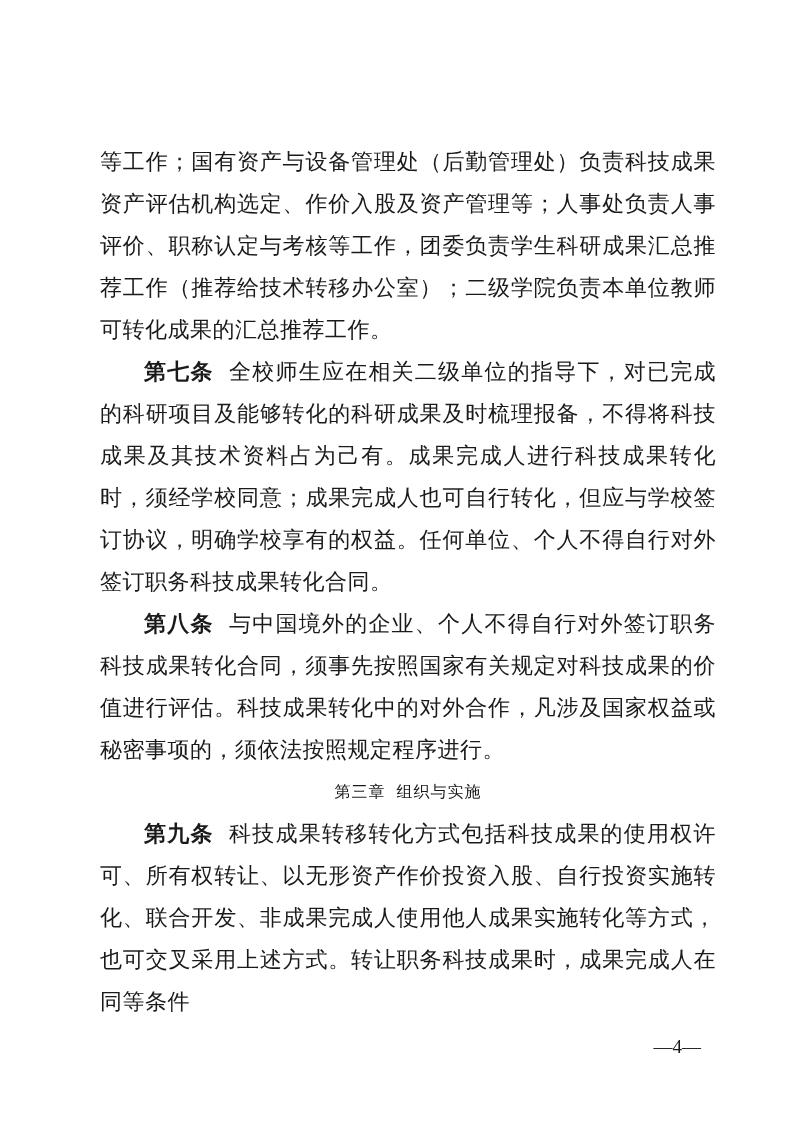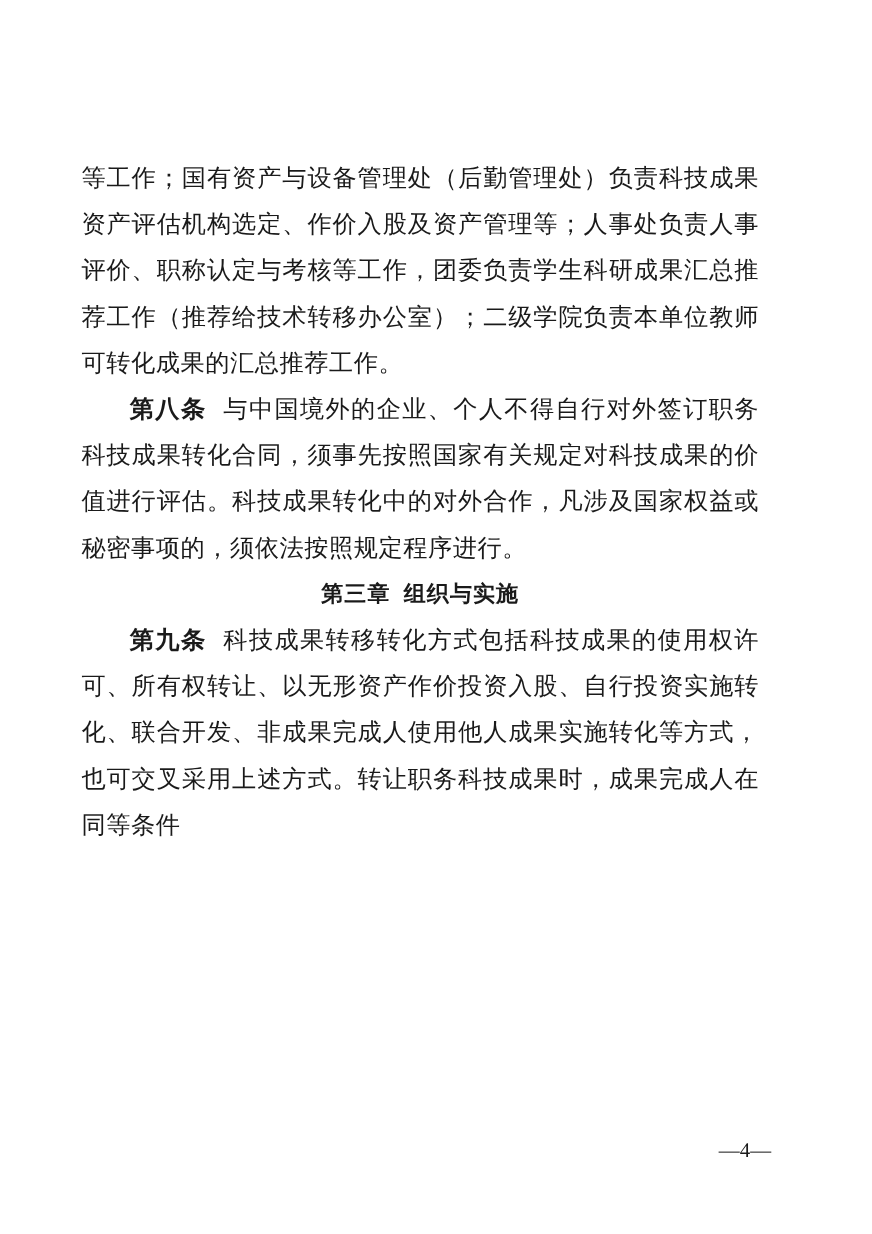--- a/index.html
+++ b/index.html
@@ -8,21 +8,21 @@
     width: 793px;
     height: 1122px;
     margin: 0 auto;
     background: #ffffff;
     font-family: "Liberation Serif", "DejaVu Serif", serif;
     color: #1a1a1a;
     overflow: hidden;
   }
   .content {
     position: absolute;
-    left: 74px;
+    left: 100px;
     top: 141px;
     width: 616px;
     font-size: 22px;
     line-height: 42px;
     text-align: justify;
     word-break: break-all;
     letter-spacing: 0.5px;
   }
   p.para {
     margin: 0;
@@ -30,23 +30,23 @@
   }
   p.para.no-indent {
     text-indent: 0;
   }
   .article-label {
     font-weight: bold;
     margin-right: 0.7em;
   }
   h2.chapter {
     margin: 0;
-    font-size: 20px;
+    font-size: 16px;
     line-height: 42px;
-    font-weight: bold;
+    font-weight: normal;
     text-align: center;
     text-indent: 0;
     word-spacing: 6px;
     letter-spacing: 1px;
   }
   .page-number {
     position: absolute;
     top: 1036px;
     right: 92px;
     font-size: 19px;
@@ -55,20 +55,21 @@
   }
 </style>
 </head>
 <body>
 
 <div class="page">
   <div class="content">
 
     <p class="para no-indent"><span>等工作；国有资产与设备管理处（后勤管理处）负责科技成果资产评估机构选定、作价入股及资产管理等；人事处负责人事评价、职称认定与考核等工作，团委负责学生科研成果汇总推荐工作（推荐给技术转移办公室）；二级学院负责本单位教师可转化成果的汇总推荐工作。</span></p>
 
+    <p class="para"><span class="article-label">第七条</span><span>全校师生应在相关二级单位的指导下，对已完成的科研项目及能够转化的科研成果及时梳理报备，不得将科技成果及其技术资料占为己有。成果完成人进行科技成果转化时，须经学校同意；成果完成人也可自行转化，但应与学校签订协议，明确学校享有的权益。任何单位、个人不得自行对外签订职务科技成果转化合同。</span></p>
 
     <p class="para"><span class="article-label">第八条</span><span>与中国境外的企业、个人不得自行对外签订职务科技成果转化合同，须事先按照国家有关规定对科技成果的价值进行评估。科技成果转化中的对外合作，凡涉及国家权益或秘密事项的，须依法按照规定程序进行。</span></p>
 
     <h2 class="chapter">第三章 组织与实施</h2>
 
     <p class="para"><span class="article-label">第九条</span><span>科技成果转移转化方式包括科技成果的使用权许可、所有权转让、以无形资产作价投资入股、自行投资实施转化、联合开发、非成果完成人使用他人成果实施转化等方式，也可交叉采用上述方式。转让职务科技成果时，成果完成人在同等条件</span></p>
 
   </div>
 
   <div class="page-number">—4—</div>

